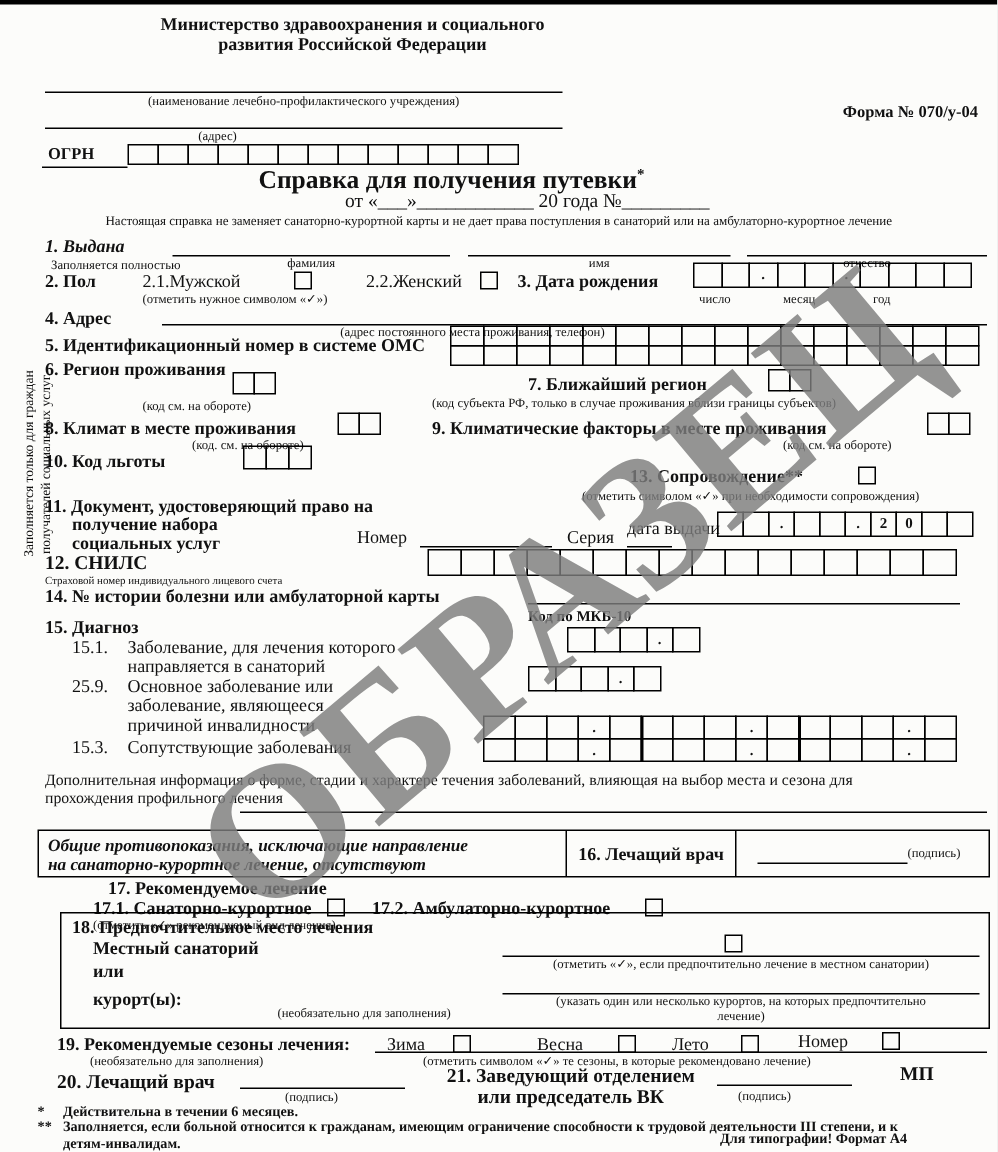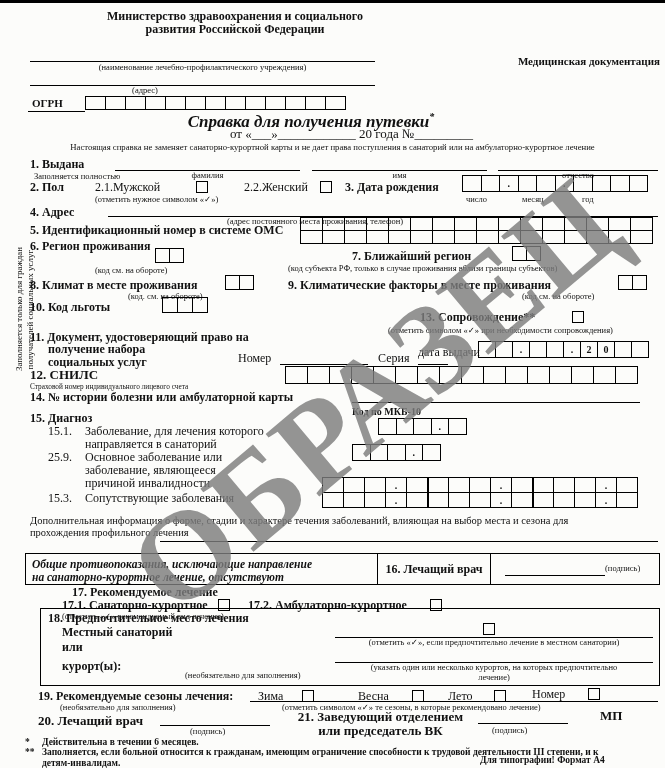--- a/index.html
+++ b/index.html
@@ -54,21 +54,21 @@
 
   <div class="abs topbar" style="left:0;top:0;width:665px;height:3px;"></div>
 
   <div id="watermark" class="abs">ОБРАЗЕЦ</div>
 
   <div class="abs vnote ml" style="left:-85px;top:298px;width:220px;">Заполняется только для граждан
 получателей социальных услуг.</div>
 
   <div class="abs b t12 c ml" style="left:55px;top:10px;width:360px;">Министерство здравоохранения и социального
 развития Российской Федерации</div>
-  <div class="abs b t11 r" style="left:480px;top:55px;width:180px;">Медицинская документация</div>
+  <div class="abs b t11 r" style="left:480px;top:69px;width:172px;">Форма №  070/у-04</div>
 
   <div class="abs uline" style="left:30px;top:60px;width:345px;"></div>
   <div class="abs cap c" style="left:30px;top:63px;width:345px;">(наименование лечебно-профилактического учреждения)</div>
   <div class="abs uline" style="left:30px;top:84px;width:345px;"></div>
   <div class="abs cap c" style="left:30px;top:86px;width:230px;">(адрес)</div>
 
   <div class="abs b t11" style="left:32px;top:97px;">ОГРН</div>
   <div class="abs uline" style="left:28px;top:110px;width:57px;"></div>
   <div class="abs" style="left:85px;top:96px;" data-grid="ogrn">
       <div class="grid-row">
@@ -81,27 +81,27 @@
         <span class="cell"></span>
         <span class="cell"></span>
         <span class="cell"></span>
         <span class="cell"></span>
         <span class="cell"></span>
         <span class="cell"></span>
         <span class="cell"></span>
       </div>
     </div>
 
-  <div class="abs c" style="left:10px;top:108px;width:602px;font-size:17px;line-height:18px;font-style:italic;">
+  <div class="abs c" style="left:0;top:108px;width:602px;font-size:17px;line-height:18px;">
     <span class="b">Справка для получения путевки</span><sup class="b" style="font-size:10px;">*</sup>
   </div>
   <div class="abs c t13" style="left:0;top:127px;width:665px;padding-left:19px;">от «___»____________ 20  года   №_________</div>
   <div class="abs c" style="left:0;top:142px;width:665px;font-size:8.7px;">Настоящая справка не заменяет санаторно-курортной карты и не дает права поступления в санаторий или на амбулаторно-курортное лечение</div>
 
-  <div class="abs b t12" style="left:30px;top:158px;">1. Выдана</div>
+  <div class="abs b t12" style="left:30px;top:158px;font-style:italic;">1. Выдана</div>
   <div class="abs cap" style="left:34px;top:172px;">Заполняется полностью</div>
   <div class="abs uline" style="left:115px;top:169px;width:185px;"></div>
   <div class="abs cap c" style="left:115px;top:171px;width:185px;">фамилия</div>
   <div class="abs uline" style="left:312px;top:169px;width:175px;"></div>
   <div class="abs cap c" style="left:312px;top:171px;width:175px;">имя</div>
   <div class="abs uline" style="left:498px;top:169px;width:160px;"></div>
   <div class="abs cap c" style="left:498px;top:171px;width:160px;">отчество</div>
 
   <div class="abs b t12" style="left:30px;top:181px;">2. Пол</div>
   <div class="abs t12" style="left:95px;top:181px;">2.1.Мужской</div>

